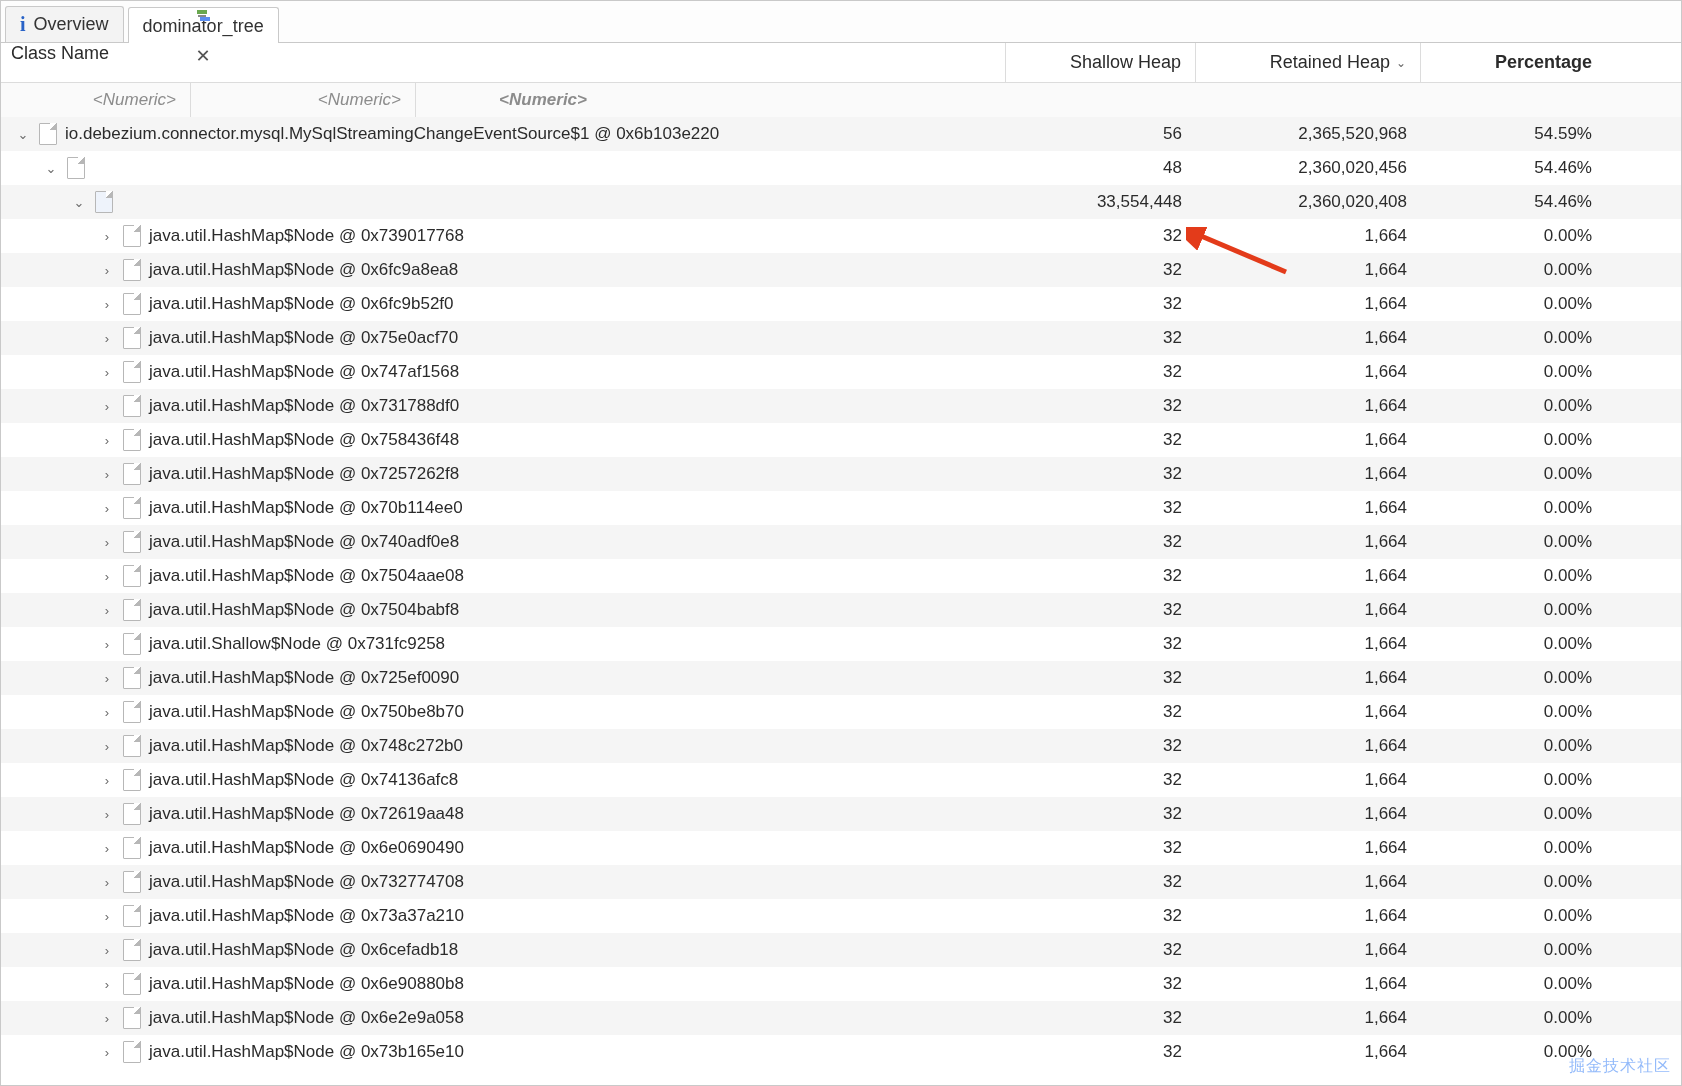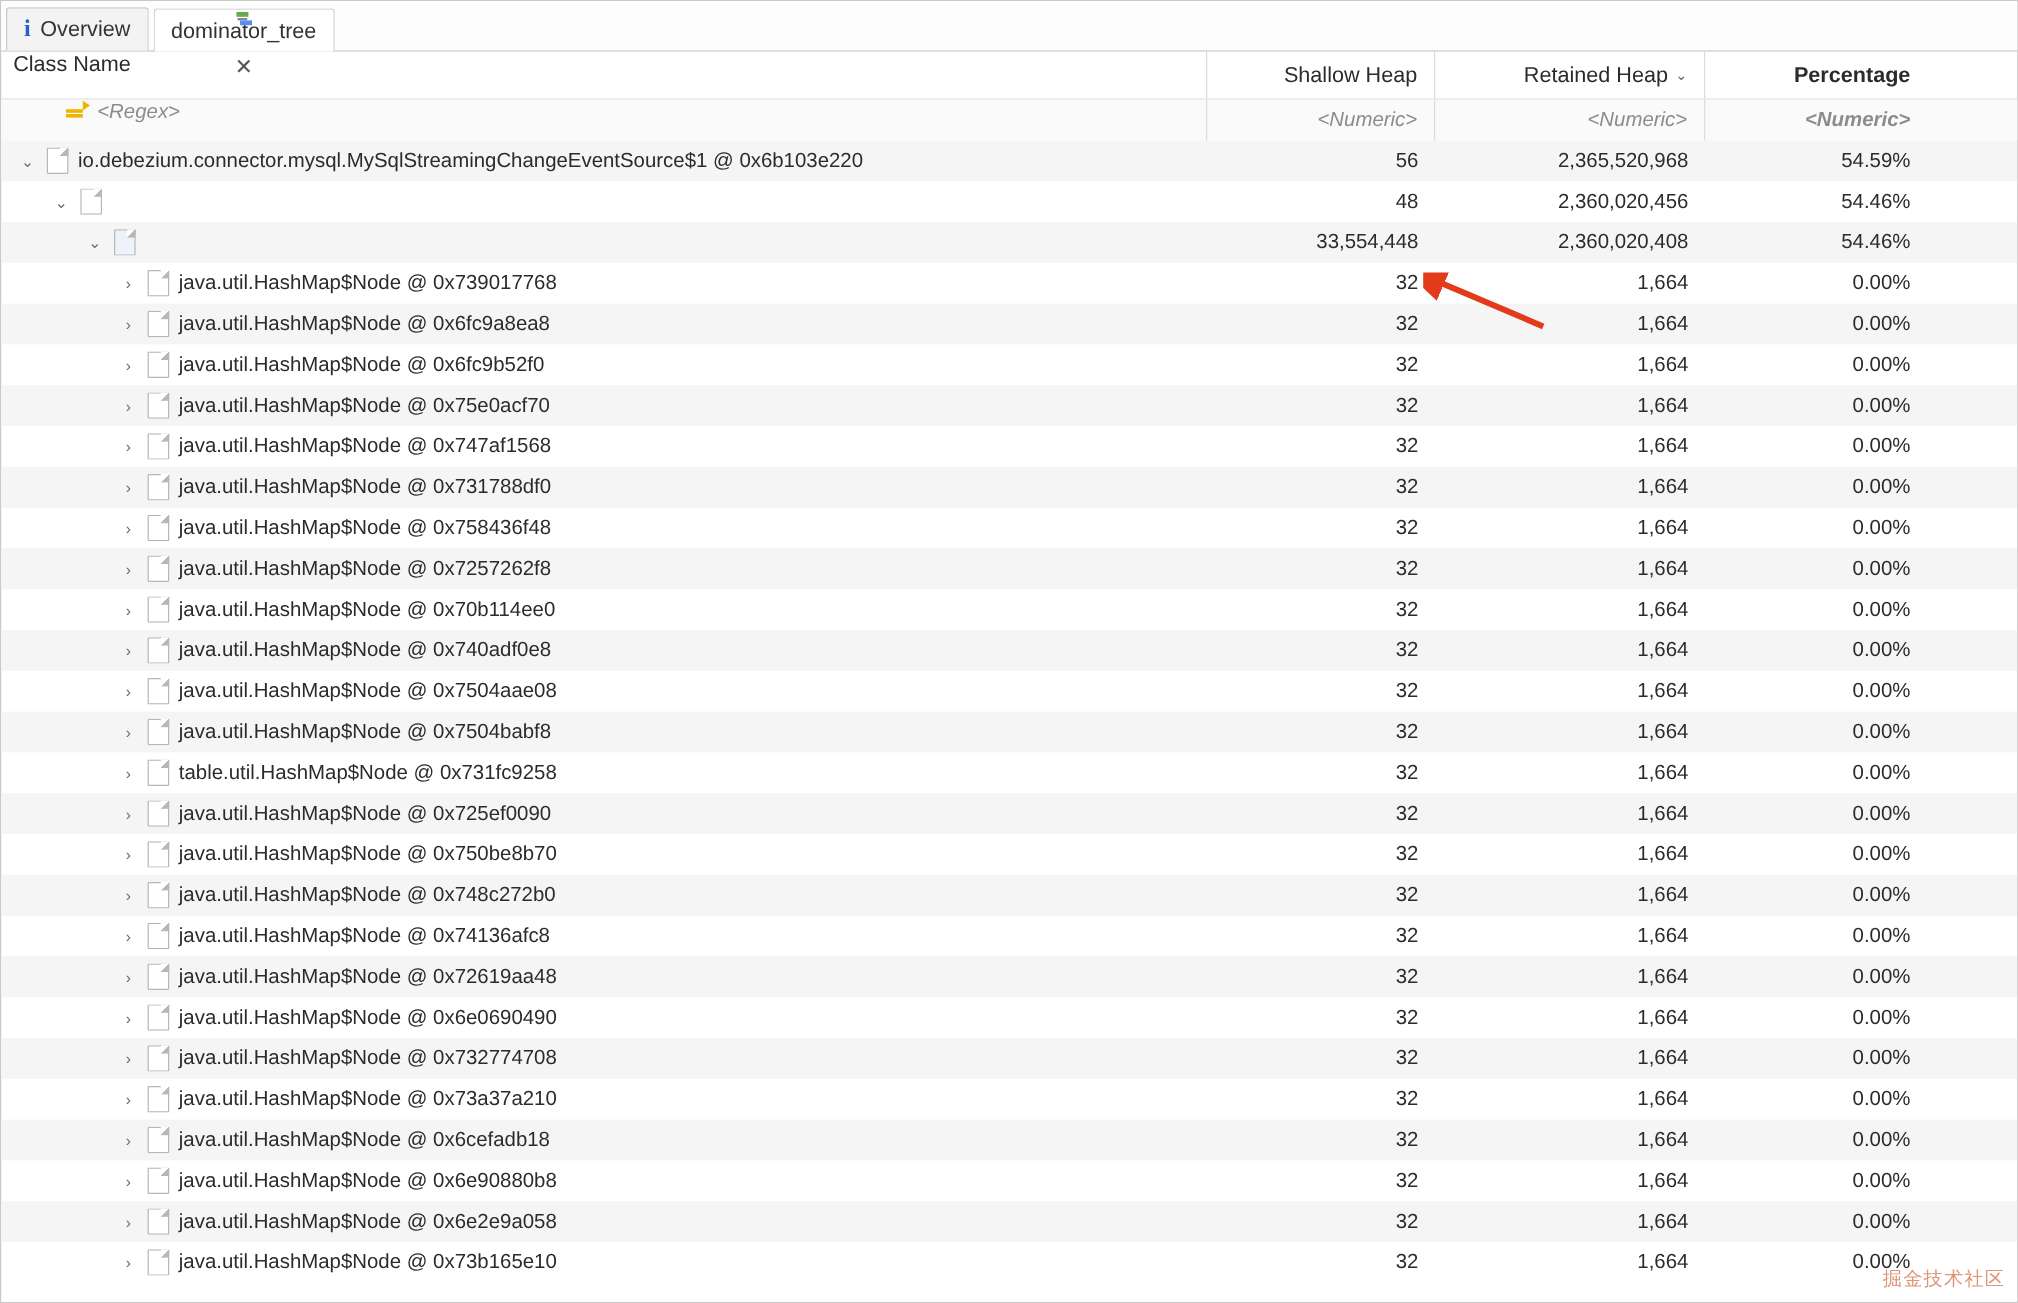--- a/index.html
+++ b/index.html
@@ -136,21 +136,21 @@
     background: linear-gradient(135deg, #ffffff 49%, #b7b7b7 50%);
   }
   .fileicon.array {
     background: #eef3fb;
   }
   .bold { font-weight: 700; }
   .watermark {
     position: absolute;
     right: 10px;
     bottom: 8px;
-    color: #c2410c;
+    color: #3b82f6;
     opacity: 0.55;
     font-size: 16px;
     letter-spacing: 1px;
     pointer-events: none;
   }
   .sort-caret {
     font-size: 12px;
     color: #666;
   }
 
@@ -229,24 +229,20 @@
     <div class="col-retained">
       <span>Retained Heap</span>
       <span class="sort-caret">⌄</span>
     </div>
     <div class="col-pct">
       <span>Percentage</span>
     </div>
   </div>
 
   <div class="filterrow">
-    <div class="col-name">
-      <span class="regexicon"></span>
-      <span>&lt;Regex&gt;</span>
-    </div>
     <div class="col-shallow">
       <span>&lt;Numeric&gt;</span>
     </div>
     <div class="col-retained">
       <span>&lt;Numeric&gt;</span>
     </div>
     <div class="col-pct">
       <span>&lt;Numeric&gt;</span>
     </div>
   </div>
@@ -429,21 +425,21 @@
         <div class="num c-shallow">32</div>
         <div class="num c-retained">1,664</div>
         <div class="num c-pct">0.00%</div>
       </div>
       <div class="row">
         <div class="name">
           <span style="flex: 0 0 98px;"></span>
           <span class="toggle">›</span>
           <span style="flex: 0 0 8px;"></span>
           <span class="fileicon"></span>
-          <span>table.util.HashMap$Node @ 0x731fc9258</span>
+          <span>java.util.Shallow$Node @ 0x731fc9258</span>
         </div>
         <div class="num c-shallow">32</div>
         <div class="num c-retained">1,664</div>
         <div class="num c-pct">0.00%</div>
       </div>
       <div class="row zebra">
         <div class="name">
           <span style="flex: 0 0 98px;"></span>
           <span class="toggle">›</span>
           <span style="flex: 0 0 8px;"></span>

